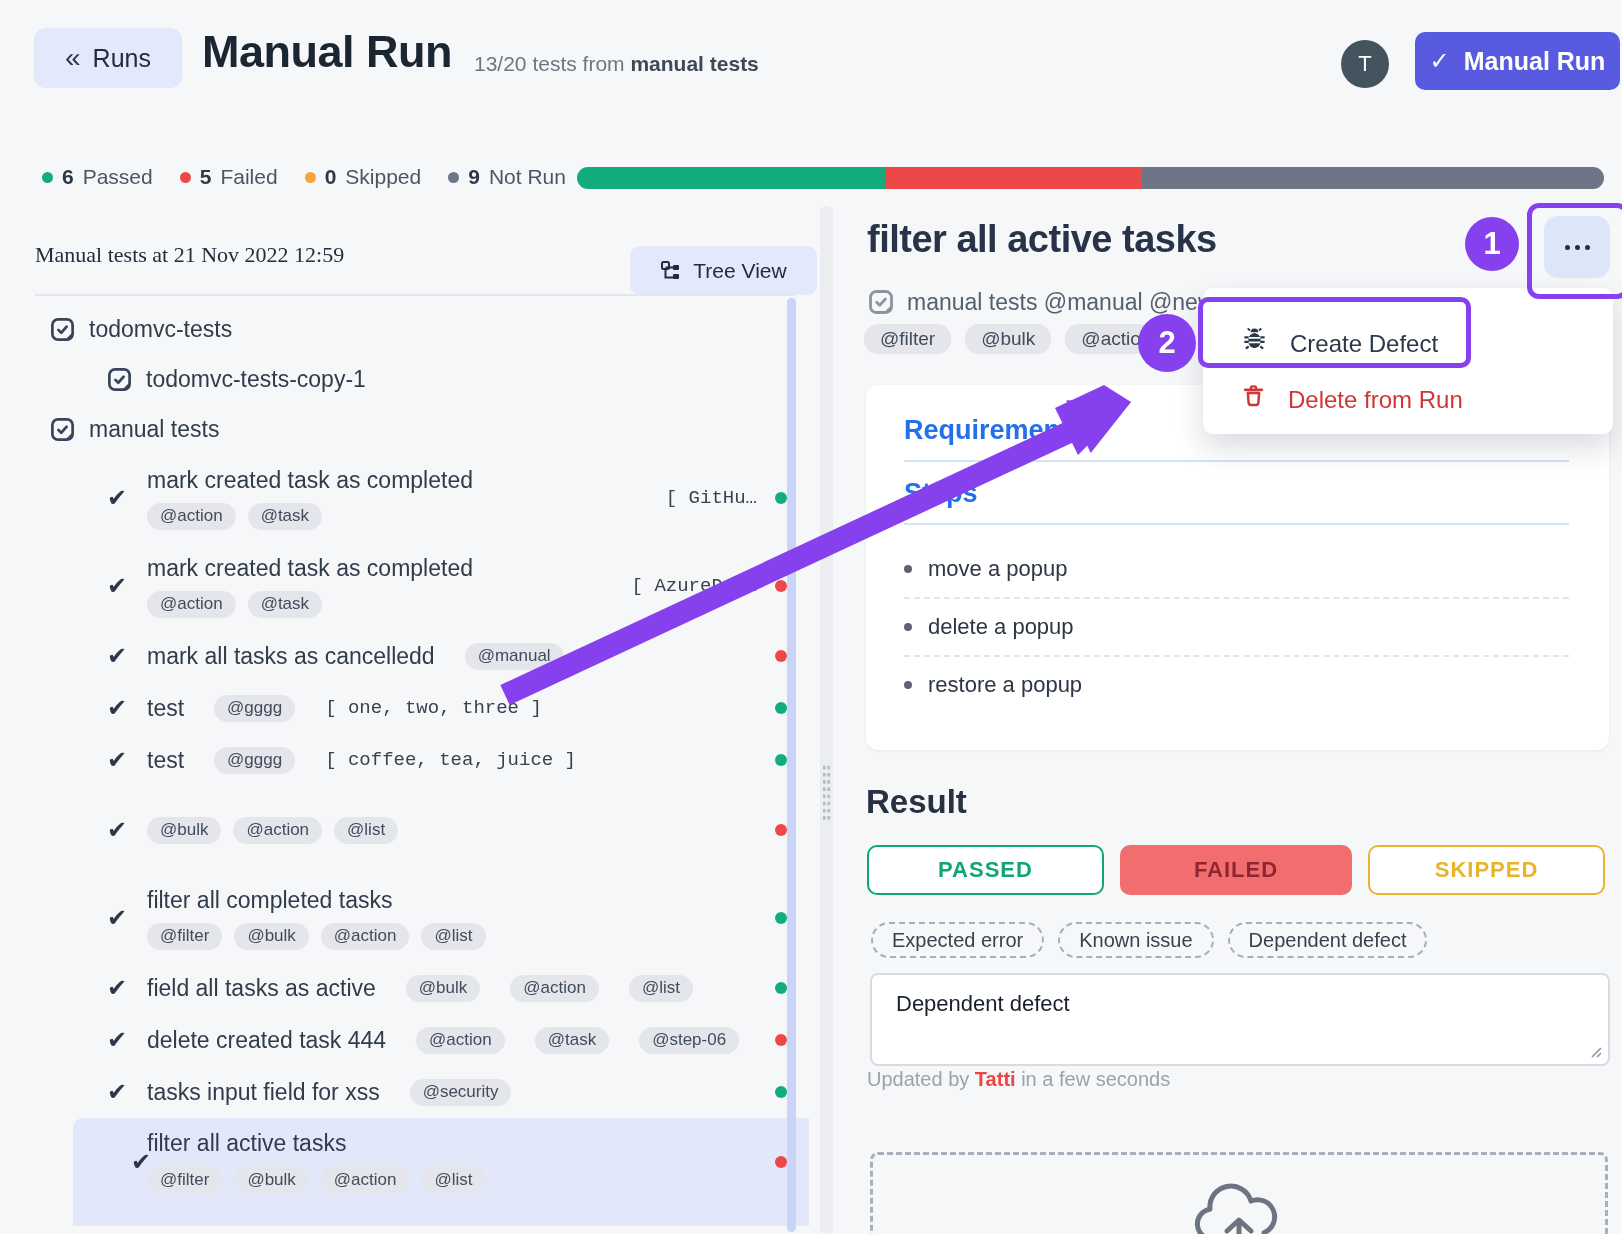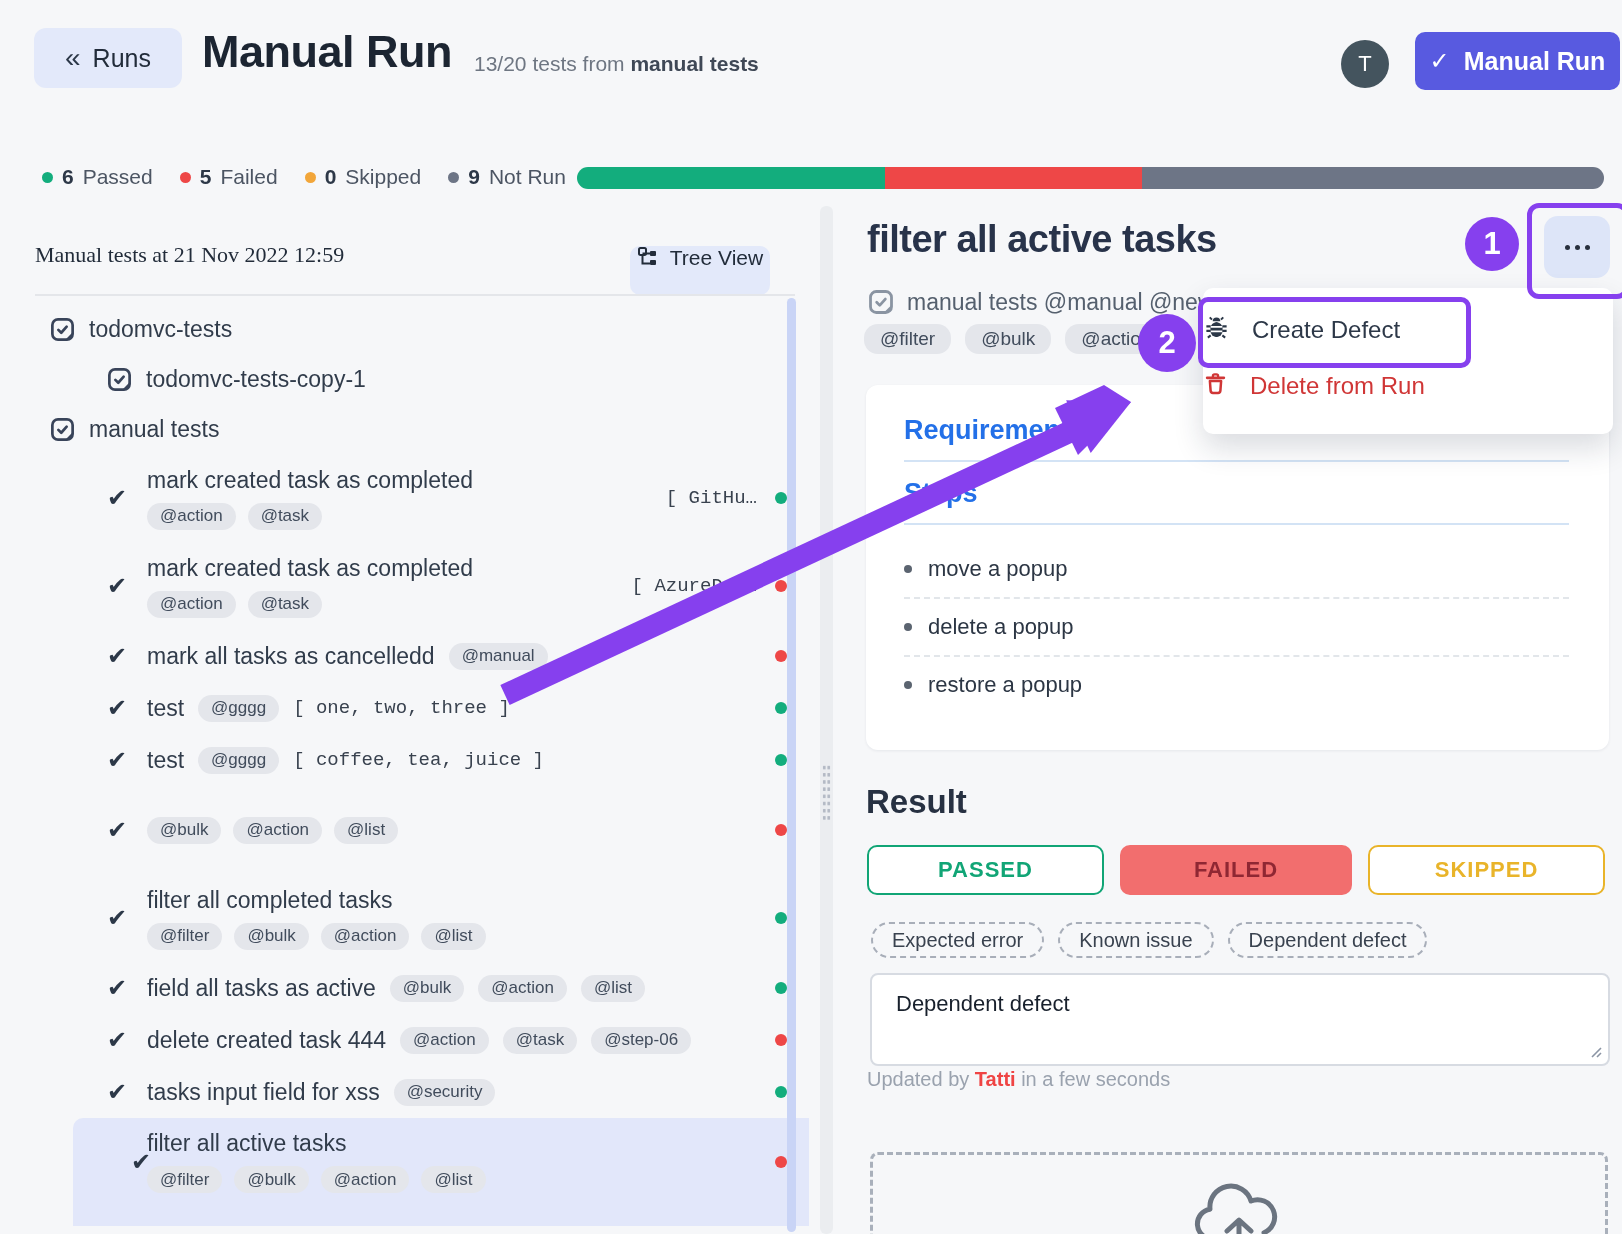--- a/index.html
+++ b/index.html
@@ -24,37 +24,37 @@
   
   .stats{left:42px;top:158px;display:flex;gap:27px;align-items:center;height:38px;}
   .stat{display:flex;align-items:center;gap:9px;font-size:21px;color:#4c5563;}
   .stat .dot{width:11px;height:11px;border-radius:50%;}
   .stat b{color:#2d3848;}
   .pbar{left:577px;top:167px;width:1027px;height:22px;border-radius:11px;overflow:hidden;display:flex;}
   .pbar .seg{height:100%;}
 
   
   .lp-title{left:35px;top:242px;font-size:22px;color:#222c3a;font-family:Liberation Serif, serif;}
-  .tree-btn{left:630px;top:246px;width:140px;height:49px;background:#e3e9fa;border-radius:10px;
-    display:flex;align-items:flex-start;justify-content:center;gap:11px;font-size:21px;color:#222c3a;cursor:pointer;}
+  .tree-btn{left:630px;top:246px;width:187px;height:49px;background:#e3e9fa;border-radius:10px;
+    display:flex;align-items:center;justify-content:center;gap:11px;font-size:21px;color:#222c3a;cursor:pointer;}
   .lp-divider{left:35px;top:294px;width:760px;height:2px;background:#e4e6ea;}
   .lp-list{left:49px;top:296px;width:760px;padding-top:8px;box-sizing:border-box;}
   .srow{height:50px;display:flex;align-items:center;gap:13px;cursor:pointer;}
   .srow.ind1{padding-left:57px;}
   .srow .slabel{font-size:23px;color:#313c4b;}
   .trow{position:relative;cursor:pointer;}
   .trow.two{height:88px;}
   .trow.single{height:52px;}
   .trow.sel{height:108px;background:#e2e7fa;margin-left:24px;border-radius:10px 0 0 0;}
   .trow .check{position:absolute;left:58px;top:50%;transform:translateY(-50%);
     font-family:"DejaVu Sans",sans-serif;font-size:24px;color:#2c3848;}
   .trow.sel .check{top:44px;}
   .trow .body{padding-left:98px;height:100%;display:flex;flex-direction:column;justify-content:center;gap:9px;}
   .trow.sel .body{justify-content:flex-start;padding-top:12px;padding-left:74px;}
-  .trow .tline{display:flex;align-items:center;gap:14px;text-align:center;}
+  .trow .tline{display:flex;align-items:center;gap:30px;text-align:center;}
   .ttl{font-size:23px;color:#313c4b;white-space:nowrap;}
   .chips{display:flex;gap:12px;}
   .chip{height:27px;padding:0 13px;border-radius:14px;background:#e4e6eb;color:#414c5c;font-size:17px;
     display:flex;align-items:center;white-space:nowrap;}
   .param{font-family:"Liberation Mono","DejaVu Sans Mono",monospace;font-size:19px;color:#39424f;white-space:nowrap;}
   .trow .rparam{position:absolute;right:52px;top:50%;transform:translateY(-50%);}
   .trow .status{position:absolute;right:22px;top:50%;transform:translateY(-50%);width:12px;height:12px;border-radius:50%;}
   .trow.sel .status{top:44px;}
   .status.passed{background:#13ad7d;}
   .status.failed{background:#ee4747;}
@@ -93,21 +93,21 @@
   .resize-glyph{position:absolute;right:6px;bottom:6px;}
   .updated{left:867px;top:1068px;font-size:20px;color:#9aa2ae;}
   .updated b{color:#ef4444;}
   .dropzone{left:870px;top:1152px;width:738px;height:150px;border:3px dashed #a9b0bb;border-radius:8px;
     box-sizing:border-box;cursor:pointer;}
   .cloud{position:absolute;left:50%;top:22px;transform:translateX(-50%);}
 
   
   .menu{left:1203px;top:288px;width:410px;height:146px;background:#fff;border-radius:10px;z-index:50;
     box-shadow:0 14px 30px rgba(25,35,60,.16);padding-top:14px;box-sizing:border-box;}
-  .mitem{height:56px;display:flex;align-items:center;gap:22px;font-size:24px;color:#2d3848;cursor:pointer;}
+  .mitem{height:56px;display:flex;align-items:flex-end;gap:22px;padding-left:30px;font-size:24px;color:#2d3848;cursor:pointer;margin-left:8px;}
   .mitem.danger{color:#d03636;}
 
   
   .more-btn{left:1544px;top:216px;width:66px;height:62px;background:#dde5f8;border-radius:14px;z-index:20;
     display:flex;align-items:center;justify-content:center;gap:5px;cursor:pointer;}
   .more-btn i{width:5px;height:5px;border-radius:50%;background:#28303d;}
   .ann-rect{border:5px solid #8640ee;border-radius:12px;z-index:60;pointer-events:none;}
   .ann-rect.r1{left:1527px;top:203px;width:92px;height:86px;}
   .ann-rect.r2{left:1198px;top:297px;width:263px;height:61px;border-radius:10px;z-index:62;}
   .ann-circle{width:56px;height:56px;border-radius:50%;background:#8640ee;color:#fff;z-index:70;

